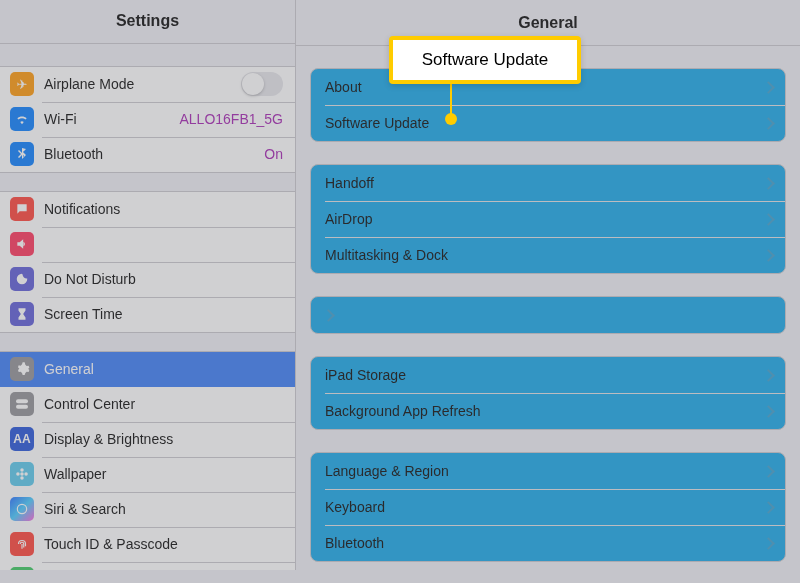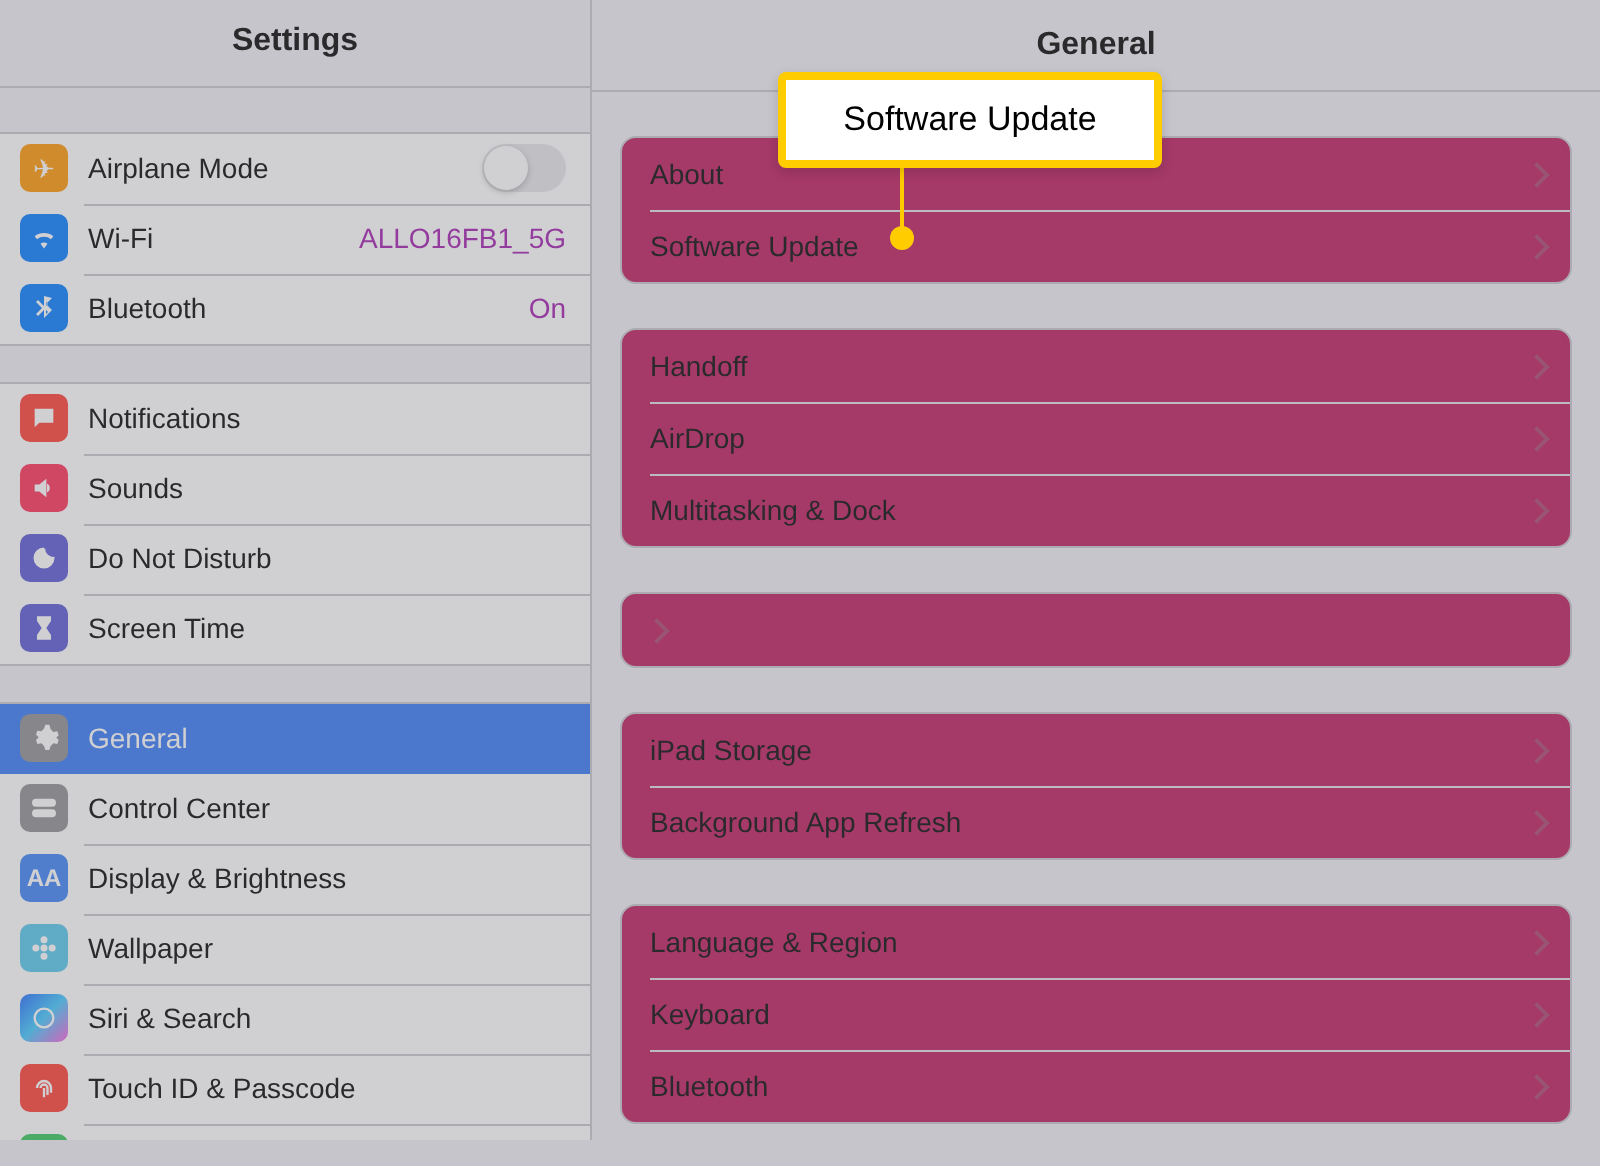--- a/index.html
+++ b/index.html
@@ -102,21 +102,21 @@
   
   .ic-airplane { background: #ff9500; }
   .ic-wifi { background: #007aff; }
   .ic-bt { background: #007aff; }
   .ic-notif { background: #ff3b30; }
   .ic-sounds { background: #ff2d55; }
   .ic-dnd { background: #5856d6; }
   .ic-screentime { background: #5856d6; }
   .ic-general { background: #8e8e93; }
   .ic-cc { background: #8e8e93; }
-  .ic-display { background: #3b82f6; }
+  .ic-display { background: #1d4ed8; }
   .ic-wallpaper { background: #54c7ec; }
   .ic-siri { background: linear-gradient(135deg,#1f6bff,#3fc9ff,#ff5edc); }
   .ic-touchid { background: #ff3b30; }
   .ic-battery { background: #34c759; }
 
   .main {
     flex: 1;
     background: #efeff4;
     display: flex;
     flex-direction: column;
@@ -127,21 +127,21 @@
     align-items: center;
     justify-content: center;
     border-bottom: 1px solid #c8c7cc;
     font-weight: 600;
     font-size: 16px;
     color: #000;
   }
   .main-scroll { padding: 0 14px 0 14px; }
   .m-group {
     margin-top: 22px;
-    background: #be185d;
+    background: #0ea5e9;
     border: 0.5px solid #c8c7cc;
     border-radius: 8px;
     overflow: hidden;
   }
   .m-item {
     display: flex;
     align-items: center;
     height: 36px;
     padding: 0 12px 0 14px;
     font-size: 14px;
@@ -256,21 +256,20 @@
               </svg>
             </span>
           <span class="sb-label">Notifications</span>
         </div>
         <div class="sb-item">
           <span class="sb-icon ic-sounds">
               <svg width="14" height="14" viewBox="0 0 24 24">
                 <path fill="#fff" d="M4 9v6h4l6 5V4L8 9H4zm13 3c0-1.7-1-3.2-2.5-3.9v7.8c1.5-.7 2.5-2.2 2.5-3.9z"></path>
               </svg>
             </span>
-          <span class="sb-label">Sounds</span>
         </div>
         <div class="sb-item">
           <span class="sb-icon ic-dnd">
               <svg width="14" height="14" viewBox="0 0 24 24">
                 <path fill="#fff" d="M12 3a9 9 0 109 9c0-.3 0-.7-.1-1A7 7 0 0113 4c-.3 0-.7-.1-1-.1z"></path>
               </svg>
             </span>
           <span class="sb-label">Do Not Disturb</span>
         </div>
         <div class="sb-item">

